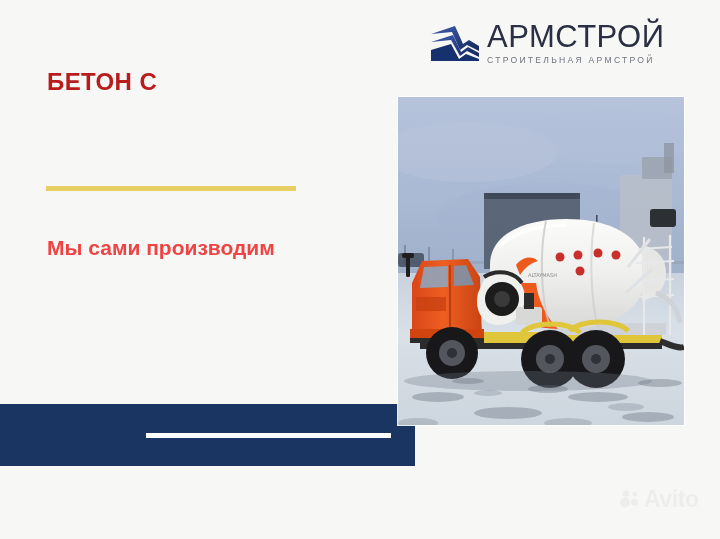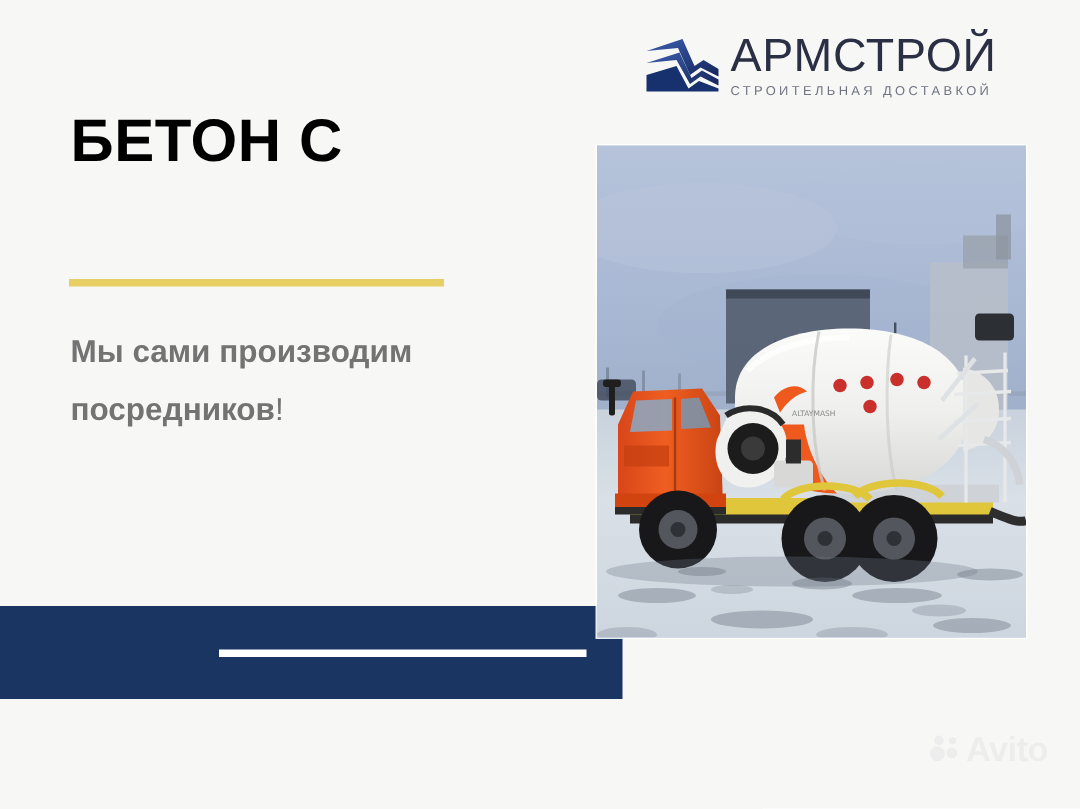--- a/index.html
+++ b/index.html
@@ -56,50 +56,50 @@
     color: #6f7380;
     line-height: 11px;
     white-space: nowrap;
     margin-top: 1px;
   }
 
   
   #headline {
     position: absolute;
     left: 47px;
-    top: 72px;
+    top: 60px;
     width: 330px;
-    font-size: 40px;
+    font-size: 24px;
     font-weight: bold;
     line-height: 44px;
     letter-spacing: 0.4px;
-    color: #000000;
+    color: #b91c1c;
   }
   #headline .hl-line { display: block; }
 
   
   #divider {
     position: absolute;
     left: 46px;
     top: 186px;
     width: 250px;
     height: 5px;
     background: #e8cf63;
   }
 
   
   #subhead {
     position: absolute;
     left: 47px;
-    top: 215px;
+    top: 228px;
     width: 300px;
     font-size: 21px;
     font-weight: bold;
     line-height: 39px;
-    color: #737373;
+    color: #ef4444;
   }
   #subhead .sh-line { display: block; white-space: nowrap; }
   #subhead .excl { font-weight: normal; }
 
   
   #navy-band {
     position: absolute;
     left: 0px;
     top: 404px;
     width: 415px;
@@ -164,33 +164,32 @@
             <stop offset="100%" stop-color="#15265c"></stop>
           </linearGradient>
         </defs>
         <path d="M2 12 L26 4 L34 22 L40 18 L50 24 L50 29 L38 23 L31 28 L23 10 Z" fill="url(#lgrad)"></path>
         <path d="M2 20 L24 13 L32 30 L39 25 L50 31 L50 35 L38 29 L31 34 L22 18 Z" fill="url(#lgrad)"></path>
         <path d="M2 28 L22 22 L30 37 L37 32 L50 37 L50 39 L2 39 Z" fill="#17306e"></path>
       </svg>
     </span>
     <div id="logo-text-wrap">
       <div id="logo-title">АРМСТРОЙ</div>
-      <div id="logo-tagline">СТРОИТЕЛЬНАЯ ДОСТАВКОЙ</div>
+      <div id="logo-tagline">СТРОИТЕЛЬНАЯ АРМСТРОЙ</div>
     </div>
   </div>
 
   <div id="headline">
     <span class="hl-line">БЕТОН С</span>
   </div>
 
   <div id="divider"></div>
 
   <div id="subhead">
     <span class="sh-line">Мы сами производим</span>
-    <span class="sh-line"><span>посредников</span><span class="excl">!</span></span>
   </div>
 
   <div id="navy-band"></div>
   <div id="navy-rule"></div>
 
   <div id="photo">
     <svg width="286" height="328" viewBox="0 0 286 328" xmlns="http://www.w3.org/2000/svg">
       <defs>
         <linearGradient id="skyG" x1="0" y1="0" x2="0" y2="1">
           <stop offset="0%" stop-color="#b6c3db"></stop>

